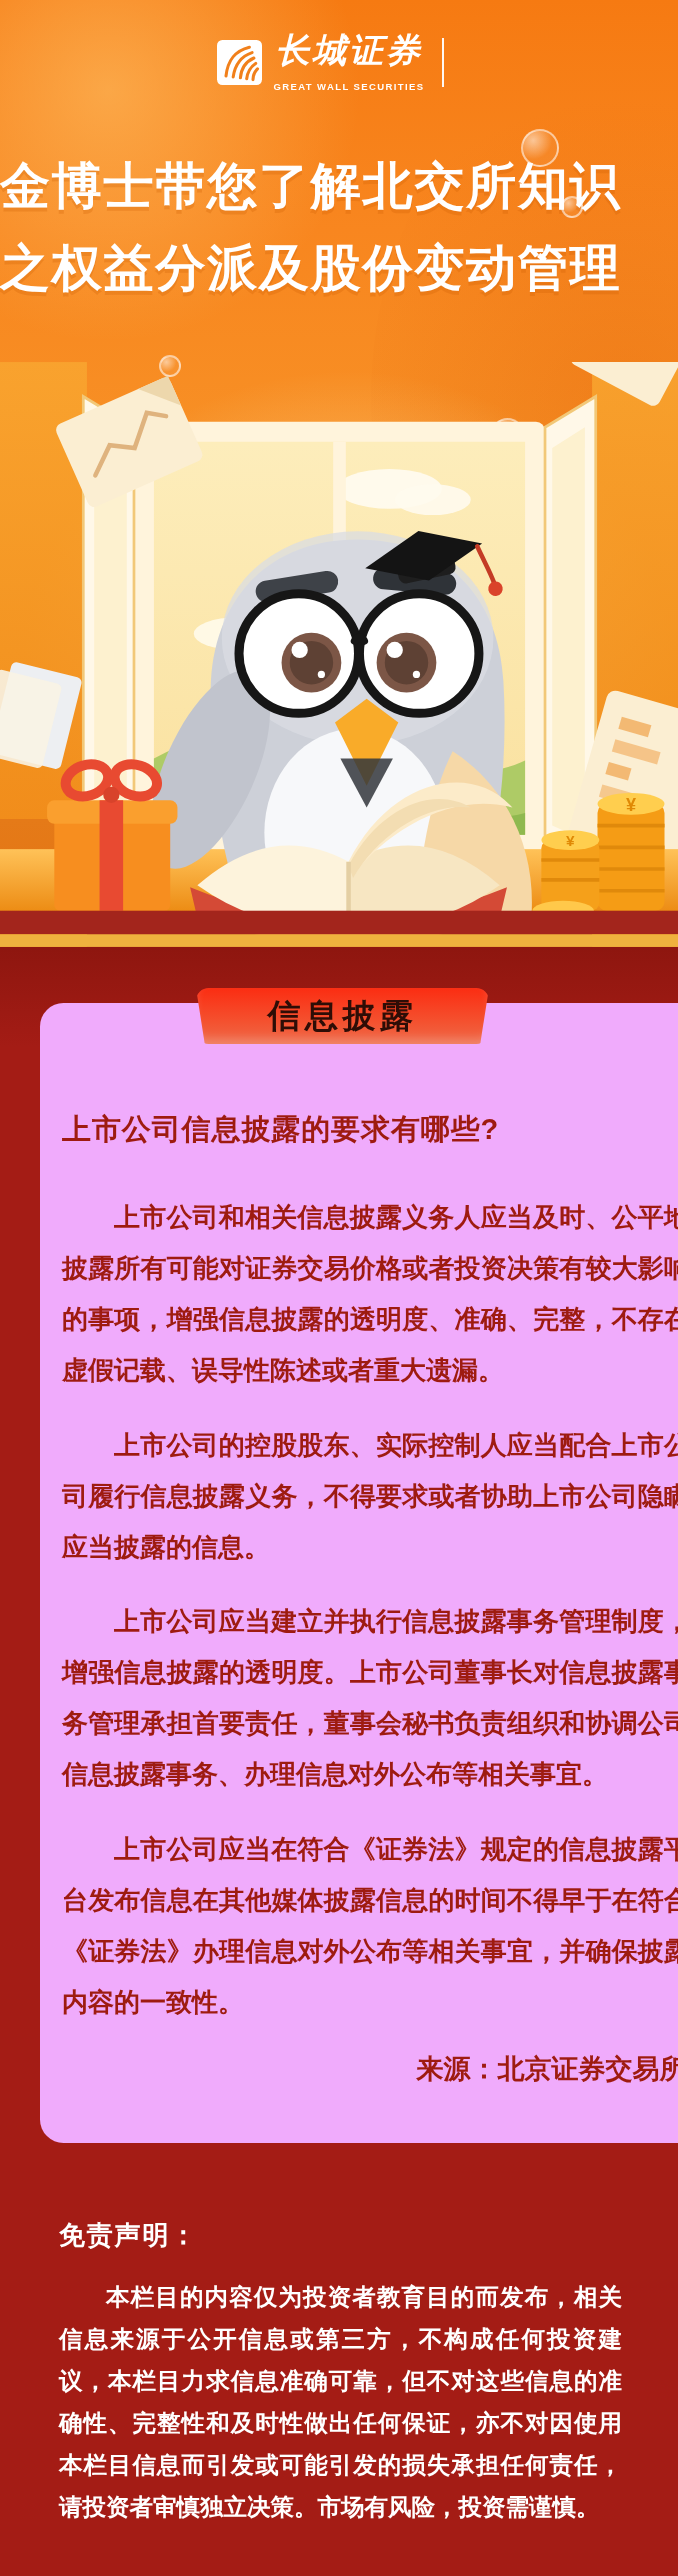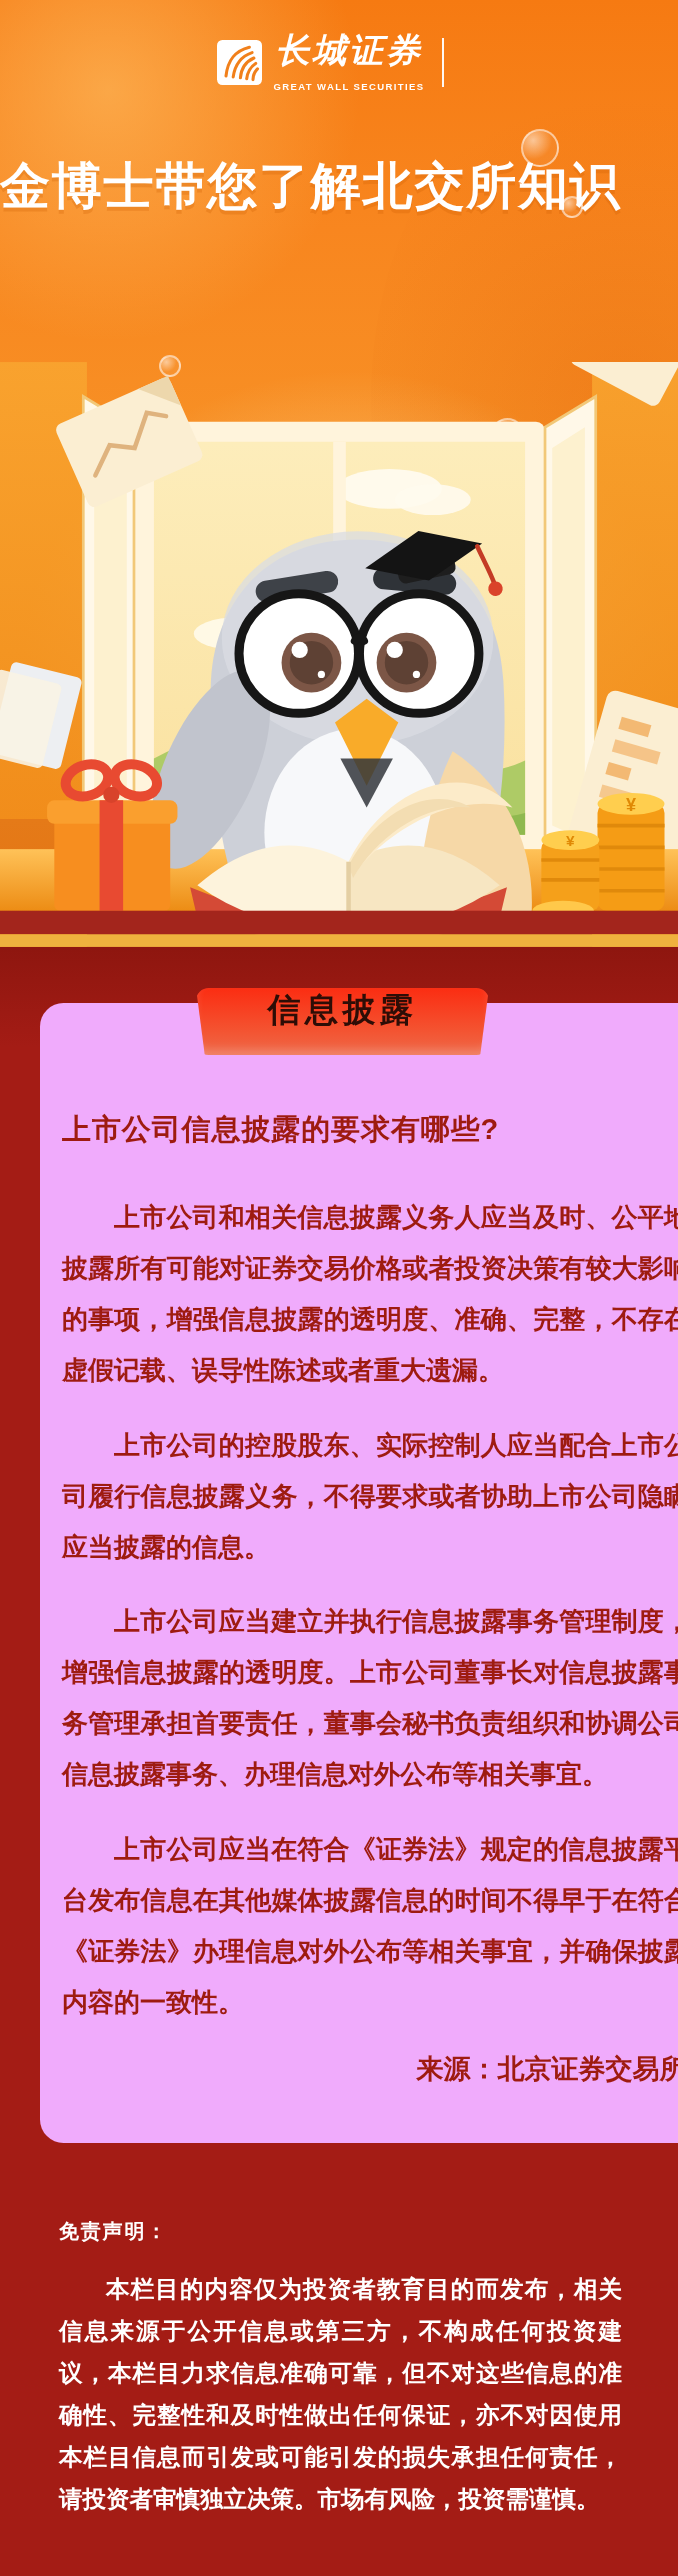--- a/index.html
+++ b/index.html
@@ -42,29 +42,29 @@
                  background:linear-gradient(180deg,#8E160F 0px,#A41C15 100px); }
 
   .card { position:absolute; left:40px; top:1003px; width:672px; height:1140px;
           background:#f0abfc; border-radius:23.5px; }
   .card-inner { padding:107px 22px 0 22px; color:#9E1B10; }
   .article-heading { font-size:29px; font-weight:800; color:#9E1B10; letter-spacing:0.9px; margin:0 0 42px 0; }
   .article-paragraph { font-size:26px; line-height:51px; font-weight:600; text-align:justify;
                        text-indent:2em; color:#9E1B10; margin:0 0 23.5px 0; }
   .article-source { text-align:right; font-size:27px; font-weight:700; color:#9E1B10; margin-top:12.7px; padding-right:3.6px; }
 
-  .section-badge { position:absolute; left:196px; top:988px; width:293px; height:67px;
+  .section-badge { position:absolute; left:196px; top:988px; width:293px; height:56px;
           background:linear-gradient(180deg,#FB2D12 0%,#F4512F 60%,#EE6A49 100%);
-          border-radius:12.7px; display:flex; justify-content:center;
+          border-radius:12.7px; display:flex; align-items:center; justify-content:center;
           clip-path:polygon(0% 0%,100% 0%,97% 100%,3% 100%);
           box-shadow:inset 0 -5.4px 9px rgba(255,255,255,.18); }
   .section-badge span { font-size:33px; font-weight:800; color:#2E0D06; letter-spacing:4.5px; }
 
   .disclaimer { position:absolute; left:59px; top:2218px; width:563px; color:#fff; }
-  .disclaimer-heading { font-size:20px; font-weight:800; letter-spacing:1.8px; margin-bottom:22.6px; }
+  .disclaimer-heading { font-size:26px; font-weight:800; letter-spacing:1.8px; margin-bottom:22.6px; }
   .disclaimer-body { font-size:23.5px; line-height:42px; font-weight:700; text-align:justify; text-indent:2em; }
 </style>
 </head>
 <body>
 
 <div class="poster">
 
   <div class="hero">
     <div class="hero-glow-tl"></div>
     <div class="hero-shade-r"></div>
@@ -82,20 +82,21 @@
       </svg>
       <div class="brand-text">
         <div class="logo-cn">长城证券</div>
         <div class="logo-en">GREAT WALL SECURITIES</div>
       </div>
       <div class="brand-divider"></div>
     </div>
 
     <div class="main-title">
       <div>金博士带您了解北交所知识</div>
+      <div>之权益分派及股份变动管理</div>
     </div>
 
     <div class="bubble bubble-1"></div>
     <div class="bubble bubble-2"></div>
     <div class="bubble bubble-3"></div>
     <div class="bubble bubble-4"></div>
 
     <svg class="scene" viewBox="0 0 750 646">
       <defs>
         <radialGradient id="glow" cx="50%" cy="50%" r="50%">

